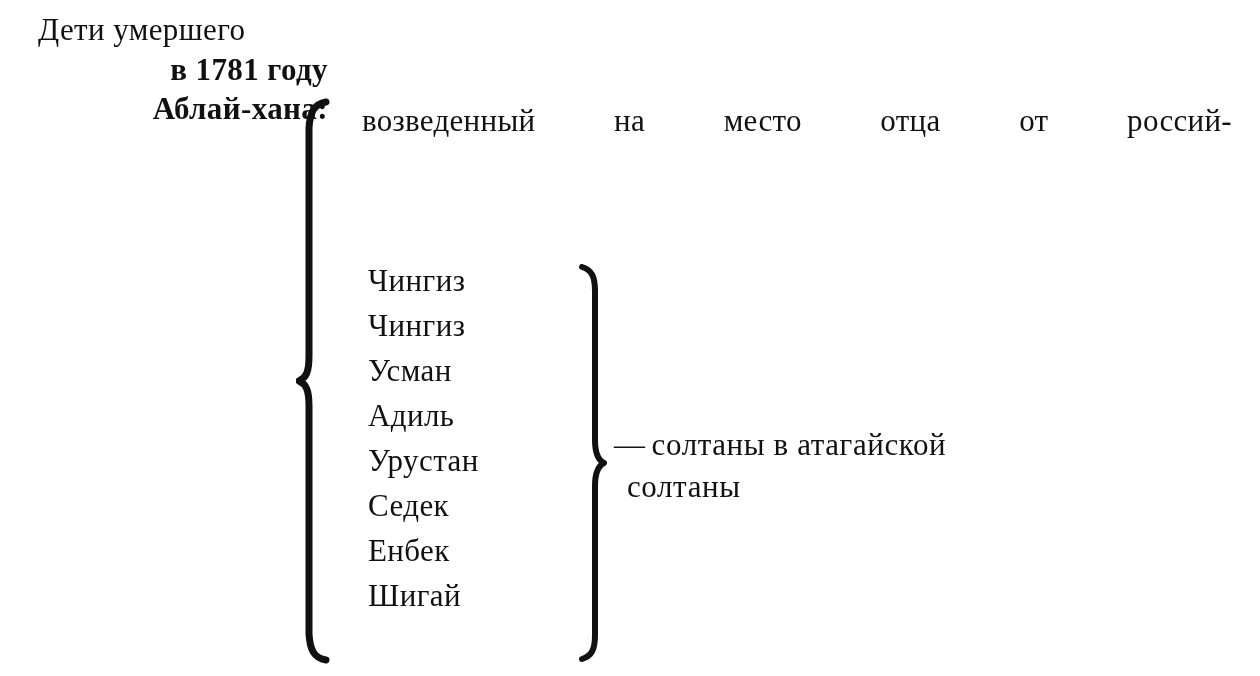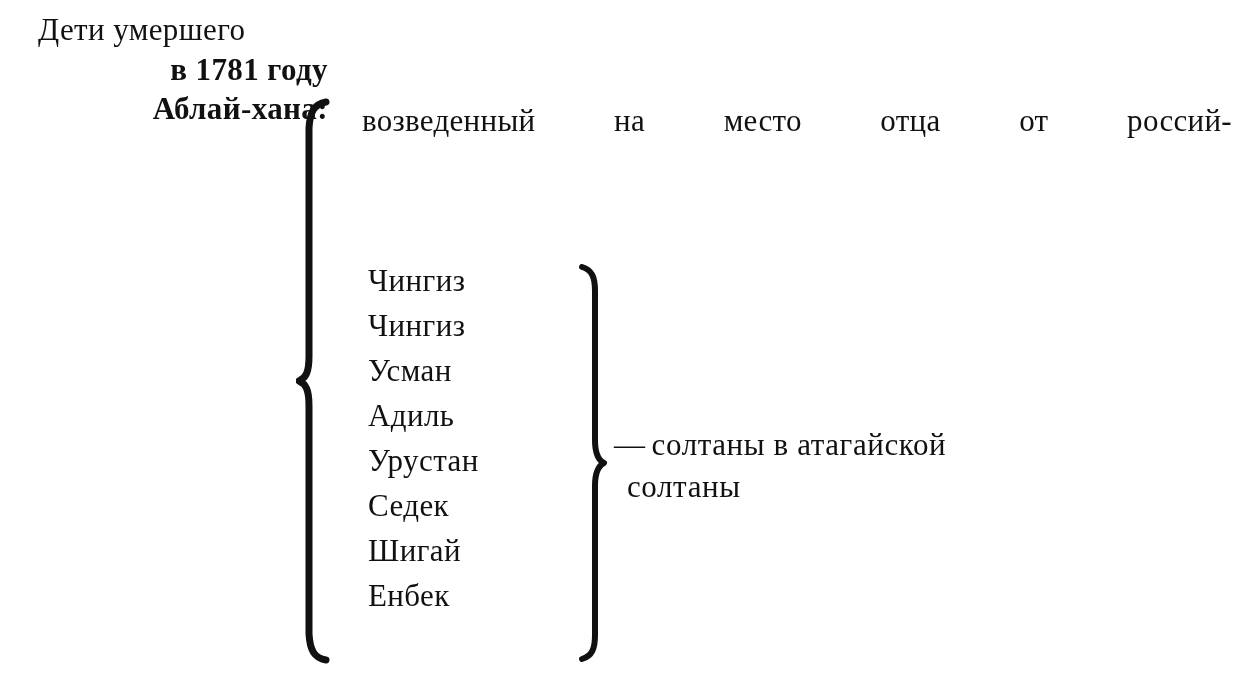--- a/index.html
+++ b/index.html
@@ -128,22 +128,22 @@
   <div class="l2">возведенный на место отца от россий-</div>
 </div>
 
 <div class="names">
   <div class="name">Чингиз</div>
   <div class="name">Чингиз</div>
   <div class="name">Усман</div>
   <div class="name">Адиль</div>
   <div class="name">Урустан</div>
   <div class="name">Седек</div>
+  <div class="name">Енбек</div>
   <div class="name">Шигай</div>
-  <div class="name">Енбек</div>
 </div>
 
 <div class="inner-brace">
   <svg width="30" height="398" viewBox="0 0 30 398" aria-hidden="true">
     <path d="M4 3 C 14 6, 17 13, 17 27 L 17 176 C 17 190, 20 196, 26 199 C 20 202, 17 208, 17 222 L 17 371 C 17 385, 14 392, 4 395" fill="none" stroke="#111111" stroke-width="6" stroke-linecap="round" stroke-linejoin="round"></path>
   </svg>
 </div>
 
 <div class="annotation">
   <span class="dash">—</span><span>солтаны в атагайской</span>

